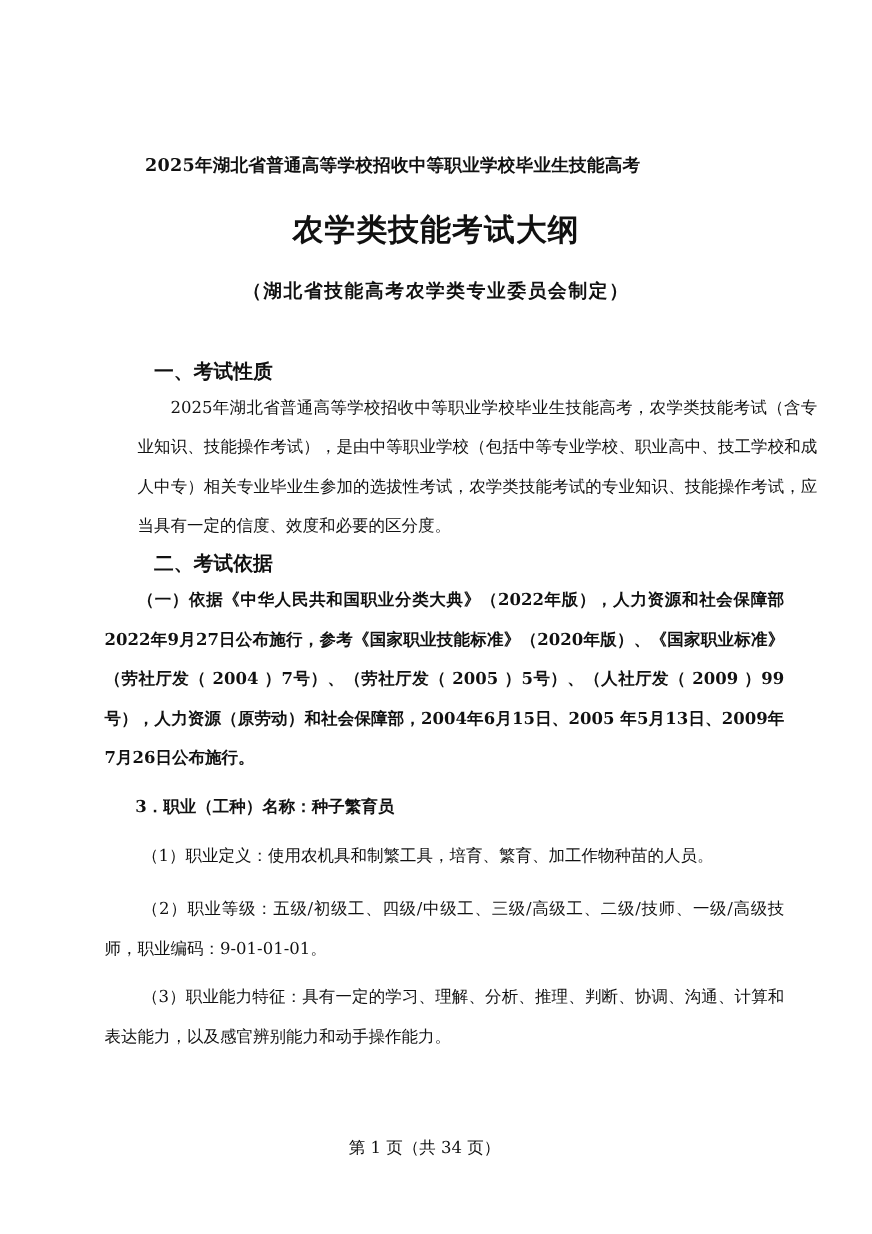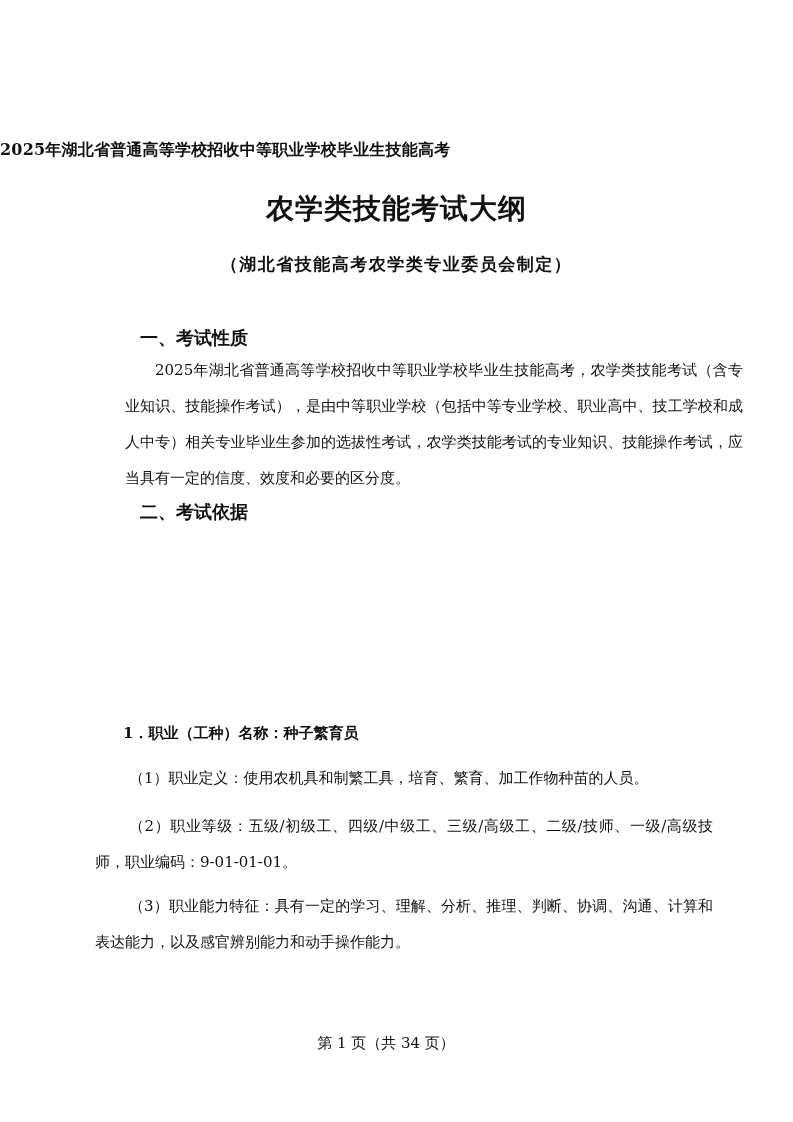--- a/index.html
+++ b/index.html
@@ -19,20 +19,21 @@
       position: absolute;
       left: 0; top: 0;
       width: 793px;
       height: 1122px;
       background: #ffffff;
     }
     .abs { position: absolute; white-space: nowrap; }
 
     .title-line1 {
       left: 0; width: 714px; top: 140px;
+      text-align: center;
       font-size: 16px;
       font-weight: bold;
       letter-spacing: 0.2px;
     }
     .title-main {
       left: 0; width: 793px; top: 190px;
       text-align: center;
       font-size: 28px;
       font-weight: bold;
       letter-spacing: 1px;
@@ -81,22 +82,23 @@
 <div class="page">
 
   <div class="abs title-line1">2025年湖北省普通高等学校招收中等职业学校毕业生技能高考</div>
   <div class="abs title-main">农学类技能考试大纲</div>
   <div class="abs title-sub">（湖北省技能高考农学类专业委员会制定）</div>
 
   <div class="abs section-heading" style="top:326px;">一、考试性质</div>
   <div class="para" style="top:352px;margin-left:30px;">2025年湖北省普通高等学校招收中等职业学校毕业生技能高考，农学类技能考试（含专业知识、技能操作考试），是由中等职业学校（包括中等专业学校、职业高中、技工学校和成人中专）相关专业毕业生参加的选拔性考试，农学类技能考试的专业知识、技能操作考试，应当具有一定的信度、效度和必要的区分度。</div>
 
   <div class="abs section-heading" style="top:500px;">二、考试依据</div>
+  <div class="para bold" style="top:527px;">（一）依据《中华人民共和国职业分类大典》（2022年版），人力资源和社会保障部2022年9月27日公布施行，参考《国家职业技能标准》（2020年版）、《国家职业标准》（劳社厅发（ 2004 ）7号）、（劳社厅发（ 2005 ）5号）、（人社厅发（ 2009 ）99号），人力资源（原劳动）和社会保障部，2004年6月15日、2005 年5月13日、2009年7月26日公布施行。</div>
 
-  <div class="abs sub-heading" style="top:724px;">1．职业（工种）名称：种子繁育员</div>
+  <div class="abs sub-heading" style="top:724px;">3．职业（工种）名称：种子繁育员</div>
 
   <div class="para" style="top:760px; text-indent:34px;">（1）职业定义：使用农机具和制繁工具，培育、繁育、加工作物种苗的人员。</div>
   <div class="para" style="top:808px; text-indent:34px;">（2）职业等级：五级/初级工、四级/中级工、三级/高级工、二级/技师、一级/高级技师，职业编码：9-01-01-01。</div>
   <div class="para" style="top:888px; text-indent:34px;">（3）职业能力特征：具有一定的学习、理解、分析、推理、判断、协调、沟通、计算和表达能力，以及感官辨别能力和动手操作能力。</div>
 
 
   <div class="abs footer">第 1 页（共 34 页）</div>
 </div>
 
 </body></html>

